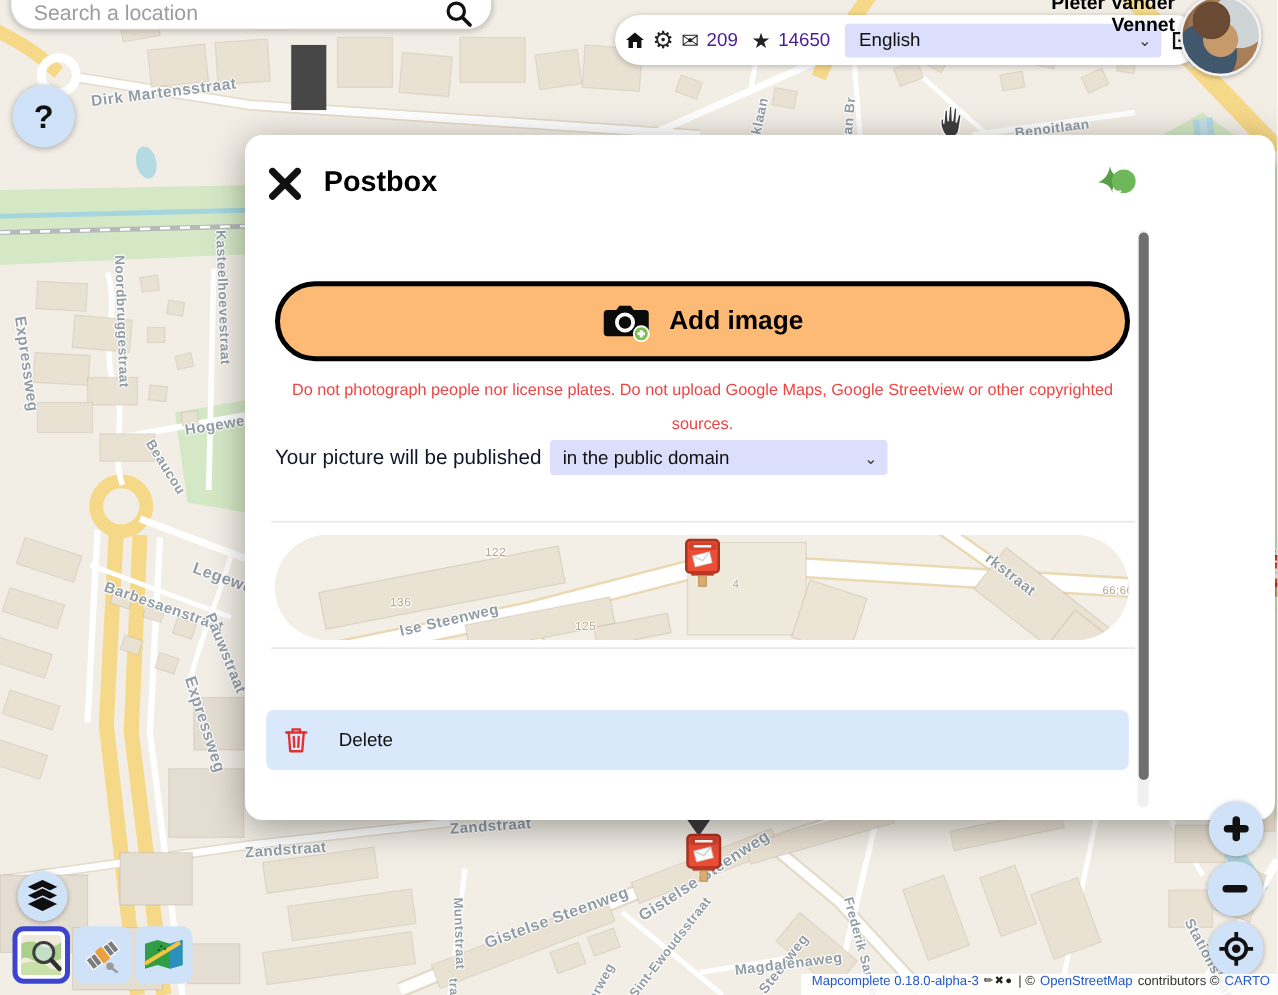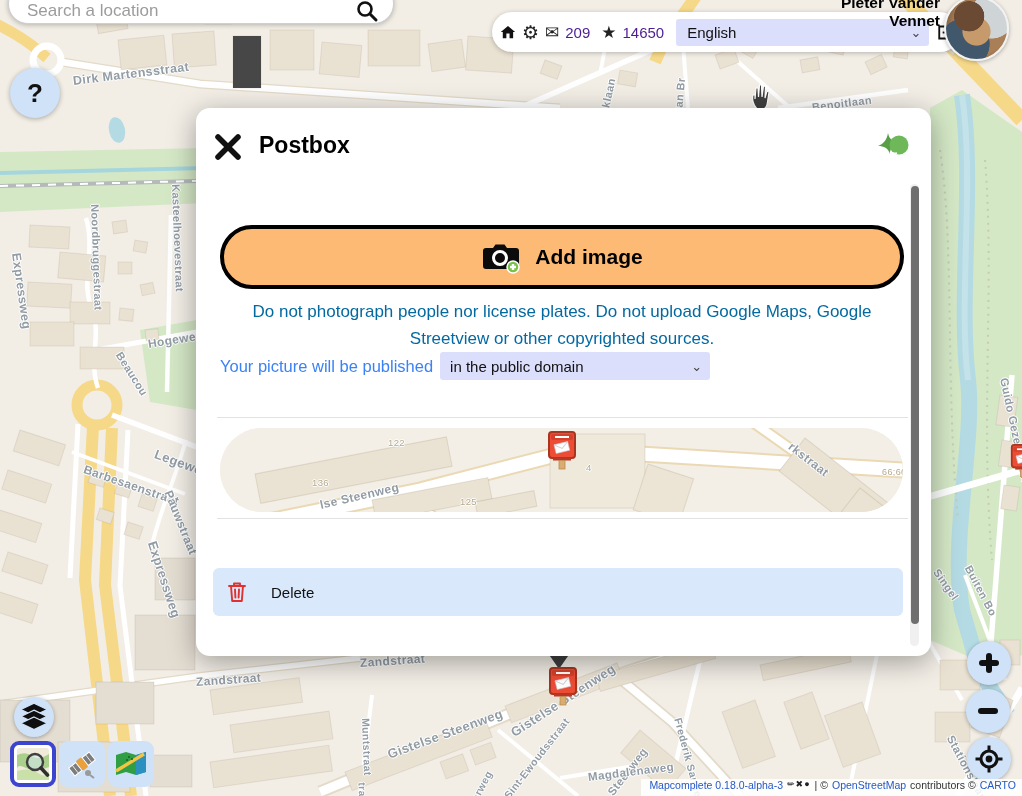--- a/index.html
+++ b/index.html
@@ -30,31 +30,31 @@
       radial-gradient(circle at 60% 45%,#a97f57 0 55%,#7b5a3e 80%);}
   .stat{font-size:15px;color:#4c1d95;}
   .glyph{font-size:17px;color:#222;line-height:1;}
   .lang-select{width:250px;height:27px;background:#dcdffc;border-radius:3px;display:flex;align-items:center;
     justify-content:space-between;padding:0 8px 0 11px;font-size:15px;color:#111;cursor:pointer;}
   .chev{font-size:13px;color:#444;}
   .help-btn{position:absolute;left:10px;top:68px;width:50px;height:50px;border-radius:50%;background:#cfe2f8;z-index:11;
     display:flex;align-items:center;justify-content:center;font-size:26px;font-weight:700;color:#111;
     box-shadow:0 1px 5px rgba(0,0,0,.3);}
   
-  .modal{position:absolute;left:196px;top:108px;width:735px;height:548px;background:#fff;border-radius:14px;z-index:10;
+  .modal{position:absolute;left:196px;top:108px;width:824px;height:548px;background:#fff;border-radius:14px;z-index:10;
     box-shadow:0 6px 28px rgba(0,0,0,.35);}
   .modal-close{position:absolute;left:19px;top:26px;width:26px;height:26px;cursor:pointer;}
   .modal-title{position:absolute;left:63px;top:24px;font-size:23px;font-weight:700;color:#000;}
   .modal-logo{position:absolute;left:680px;top:24px;}
   .addimg-btn{position:absolute;left:24px;top:117px;width:684px;height:64px;border:4px solid #000;border-radius:34px;
     background:#fdba74;display:flex;align-items:center;justify-content:center;gap:14px;cursor:pointer;box-sizing:border-box;}
   .addimg-btn span{font-size:21px;font-weight:700;color:#000;}
-  .img-warning{position:absolute;left:24px;top:190px;width:684px;text-align:center;font-size:17px;color:#0369a1;line-height:27px;}
+  .img-warning{position:absolute;left:24px;top:190px;width:684px;text-align:center;font-size:13px;color:#ef4444;line-height:27px;}
   .license-row{position:absolute;left:24px;top:244px;display:flex;align-items:center;gap:7px;}
-  .license-row .lbl{font-size:16.5px;color:#3b82f6;}
+  .license-row .lbl{font-size:16.5px;color:#0f172a;}
   .license-select{width:270px;height:28px;background:#dcdffc;border-radius:3px;display:flex;align-items:center;
     justify-content:space-between;padding:0 8px 0 10px;font-size:15px;color:#111;cursor:pointer;box-sizing:border-box;}
   .hr{position:absolute;left:21px;width:691px;height:1px;background:#e2e2e2;}
   .minimap{position:absolute;left:24px;top:320px;width:683px;height:84px;border-radius:42px;overflow:hidden;background:#f3efe6;}
   .minimap .labels-layer{z-index:3;}
   .mini-marker{position:absolute;left:327px;top:2px;z-index:4;}
   .delete-row{position:absolute;left:17px;top:460px;width:690px;height:48px;background:#d9e8fa;border-radius:6px;
     display:flex;align-items:center;gap:24px;padding-left:14px;box-sizing:border-box;cursor:pointer;}
   .delete-row span{font-size:15px;color:#111;}
   .scroll-track{position:absolute;left:714px;top:76px;width:9px;height:462px;background:#f0f0f0;border-radius:5px;}

